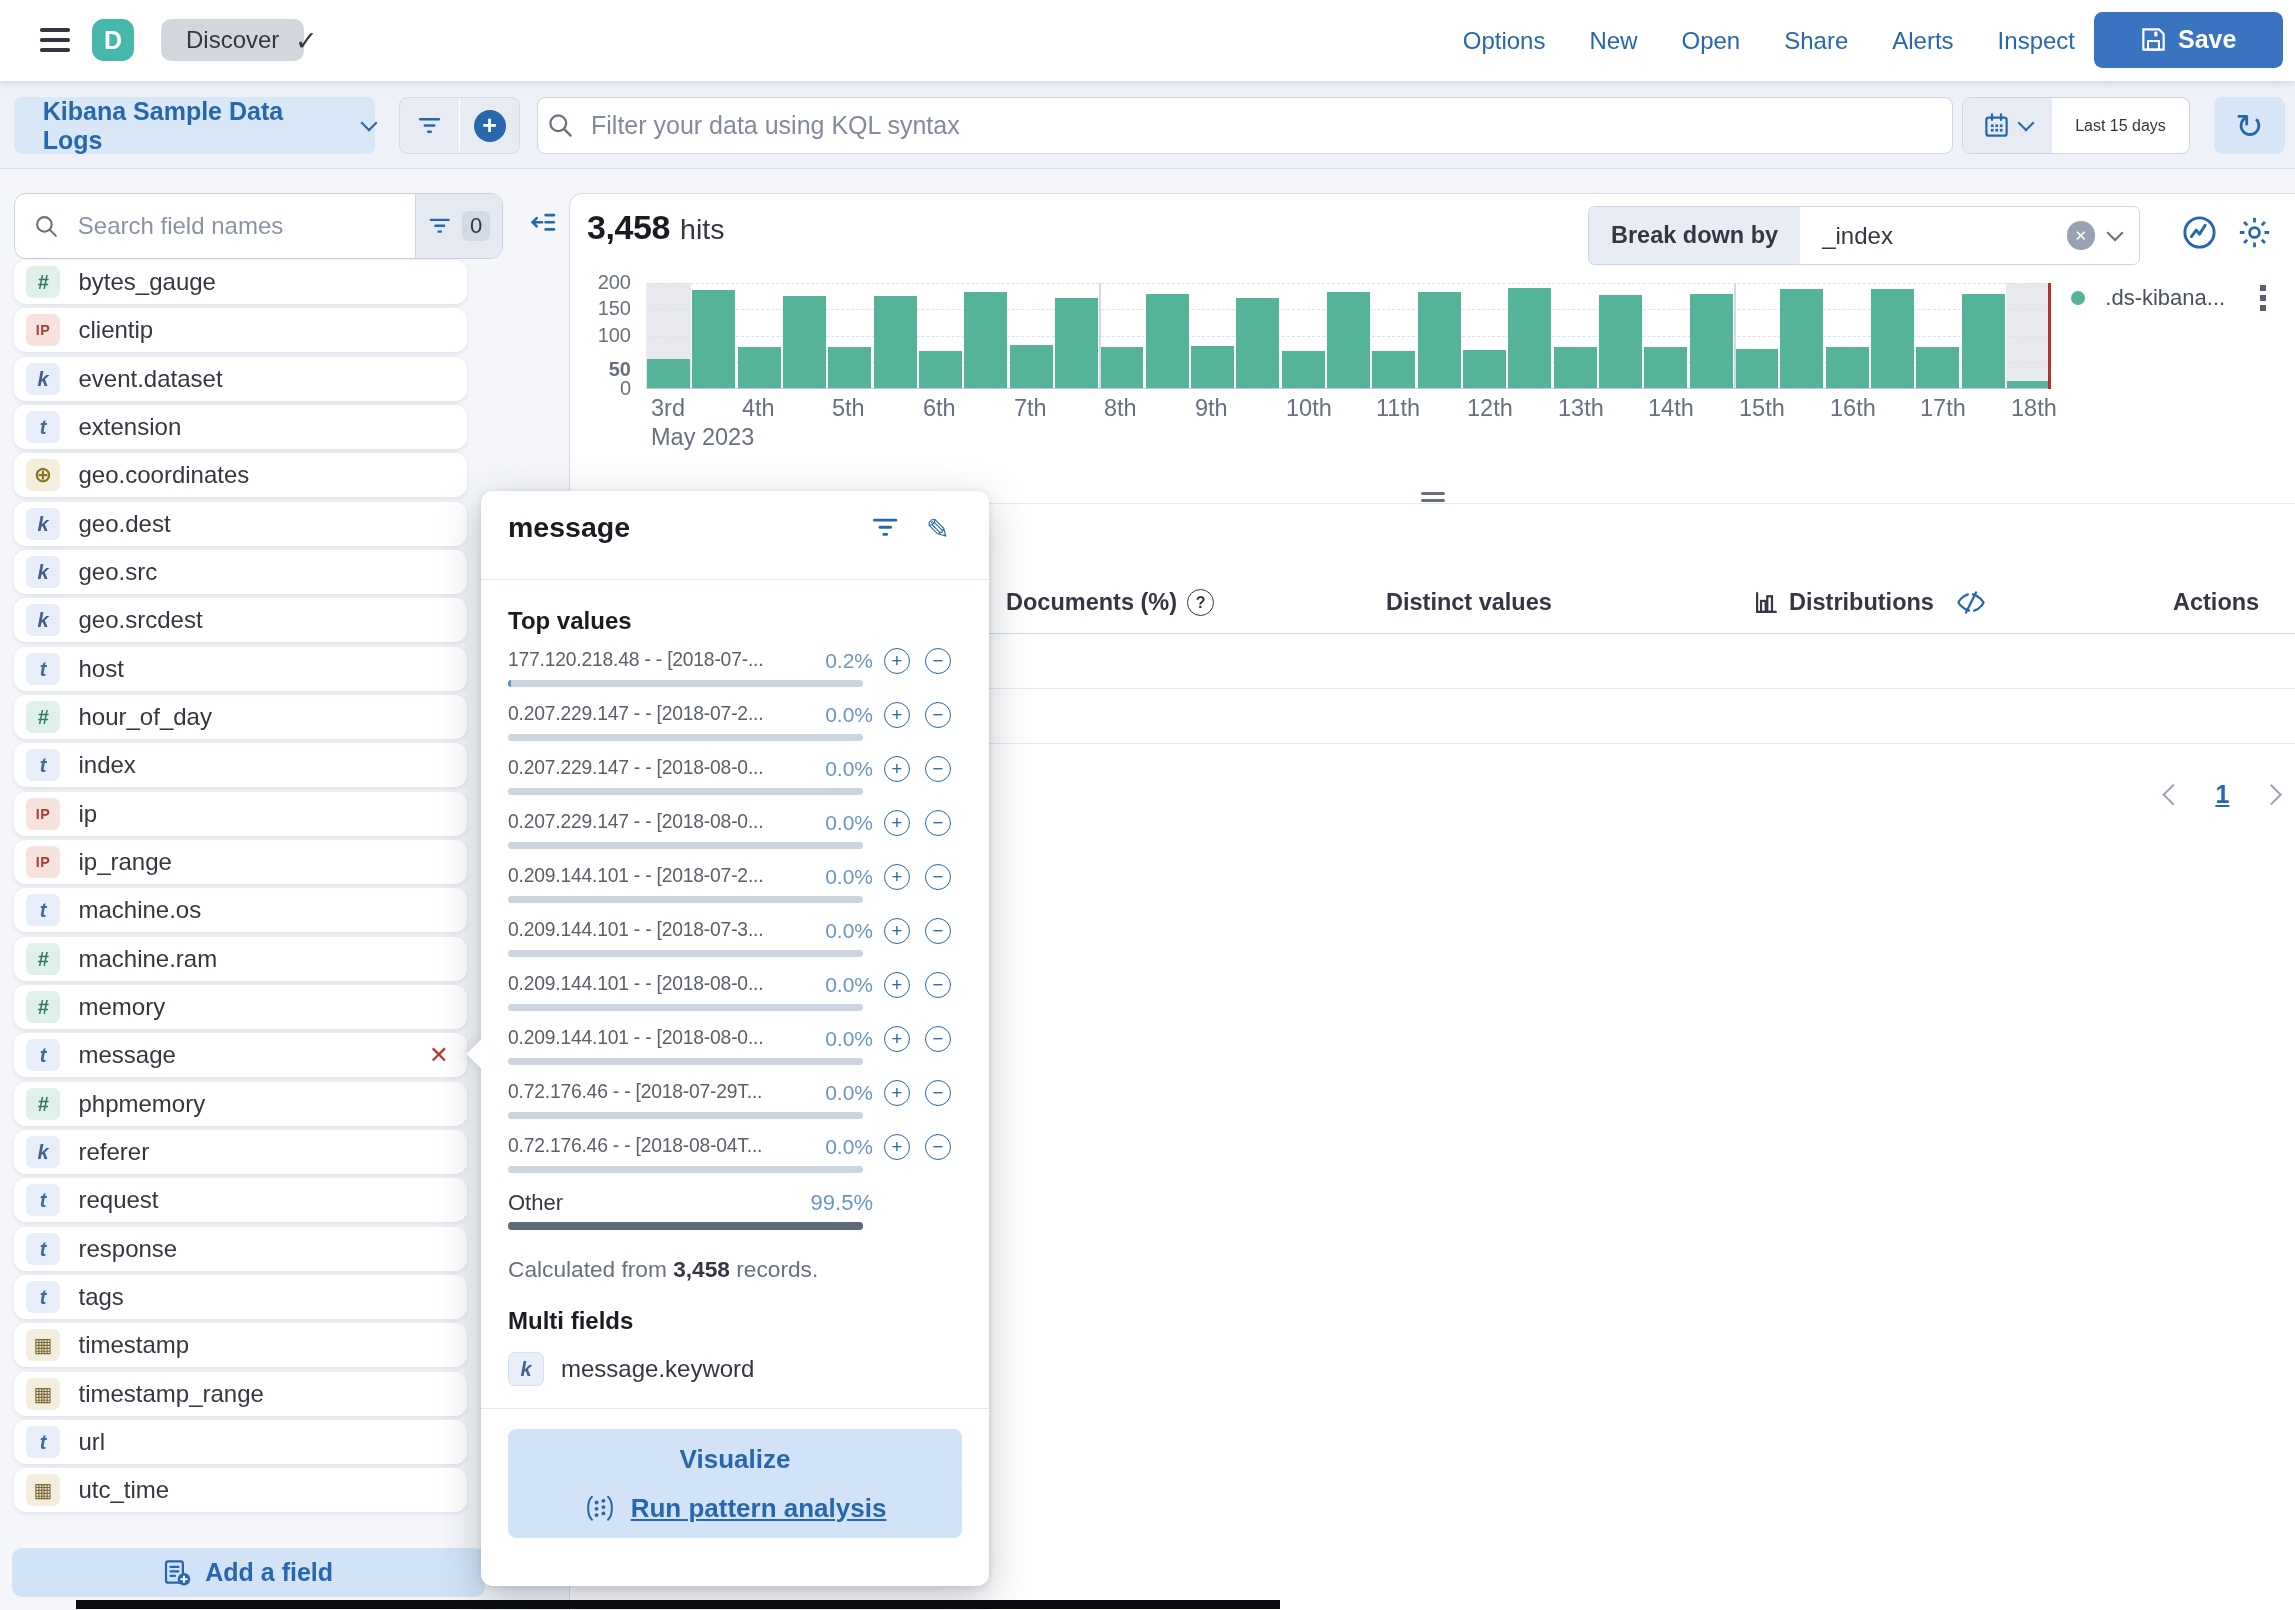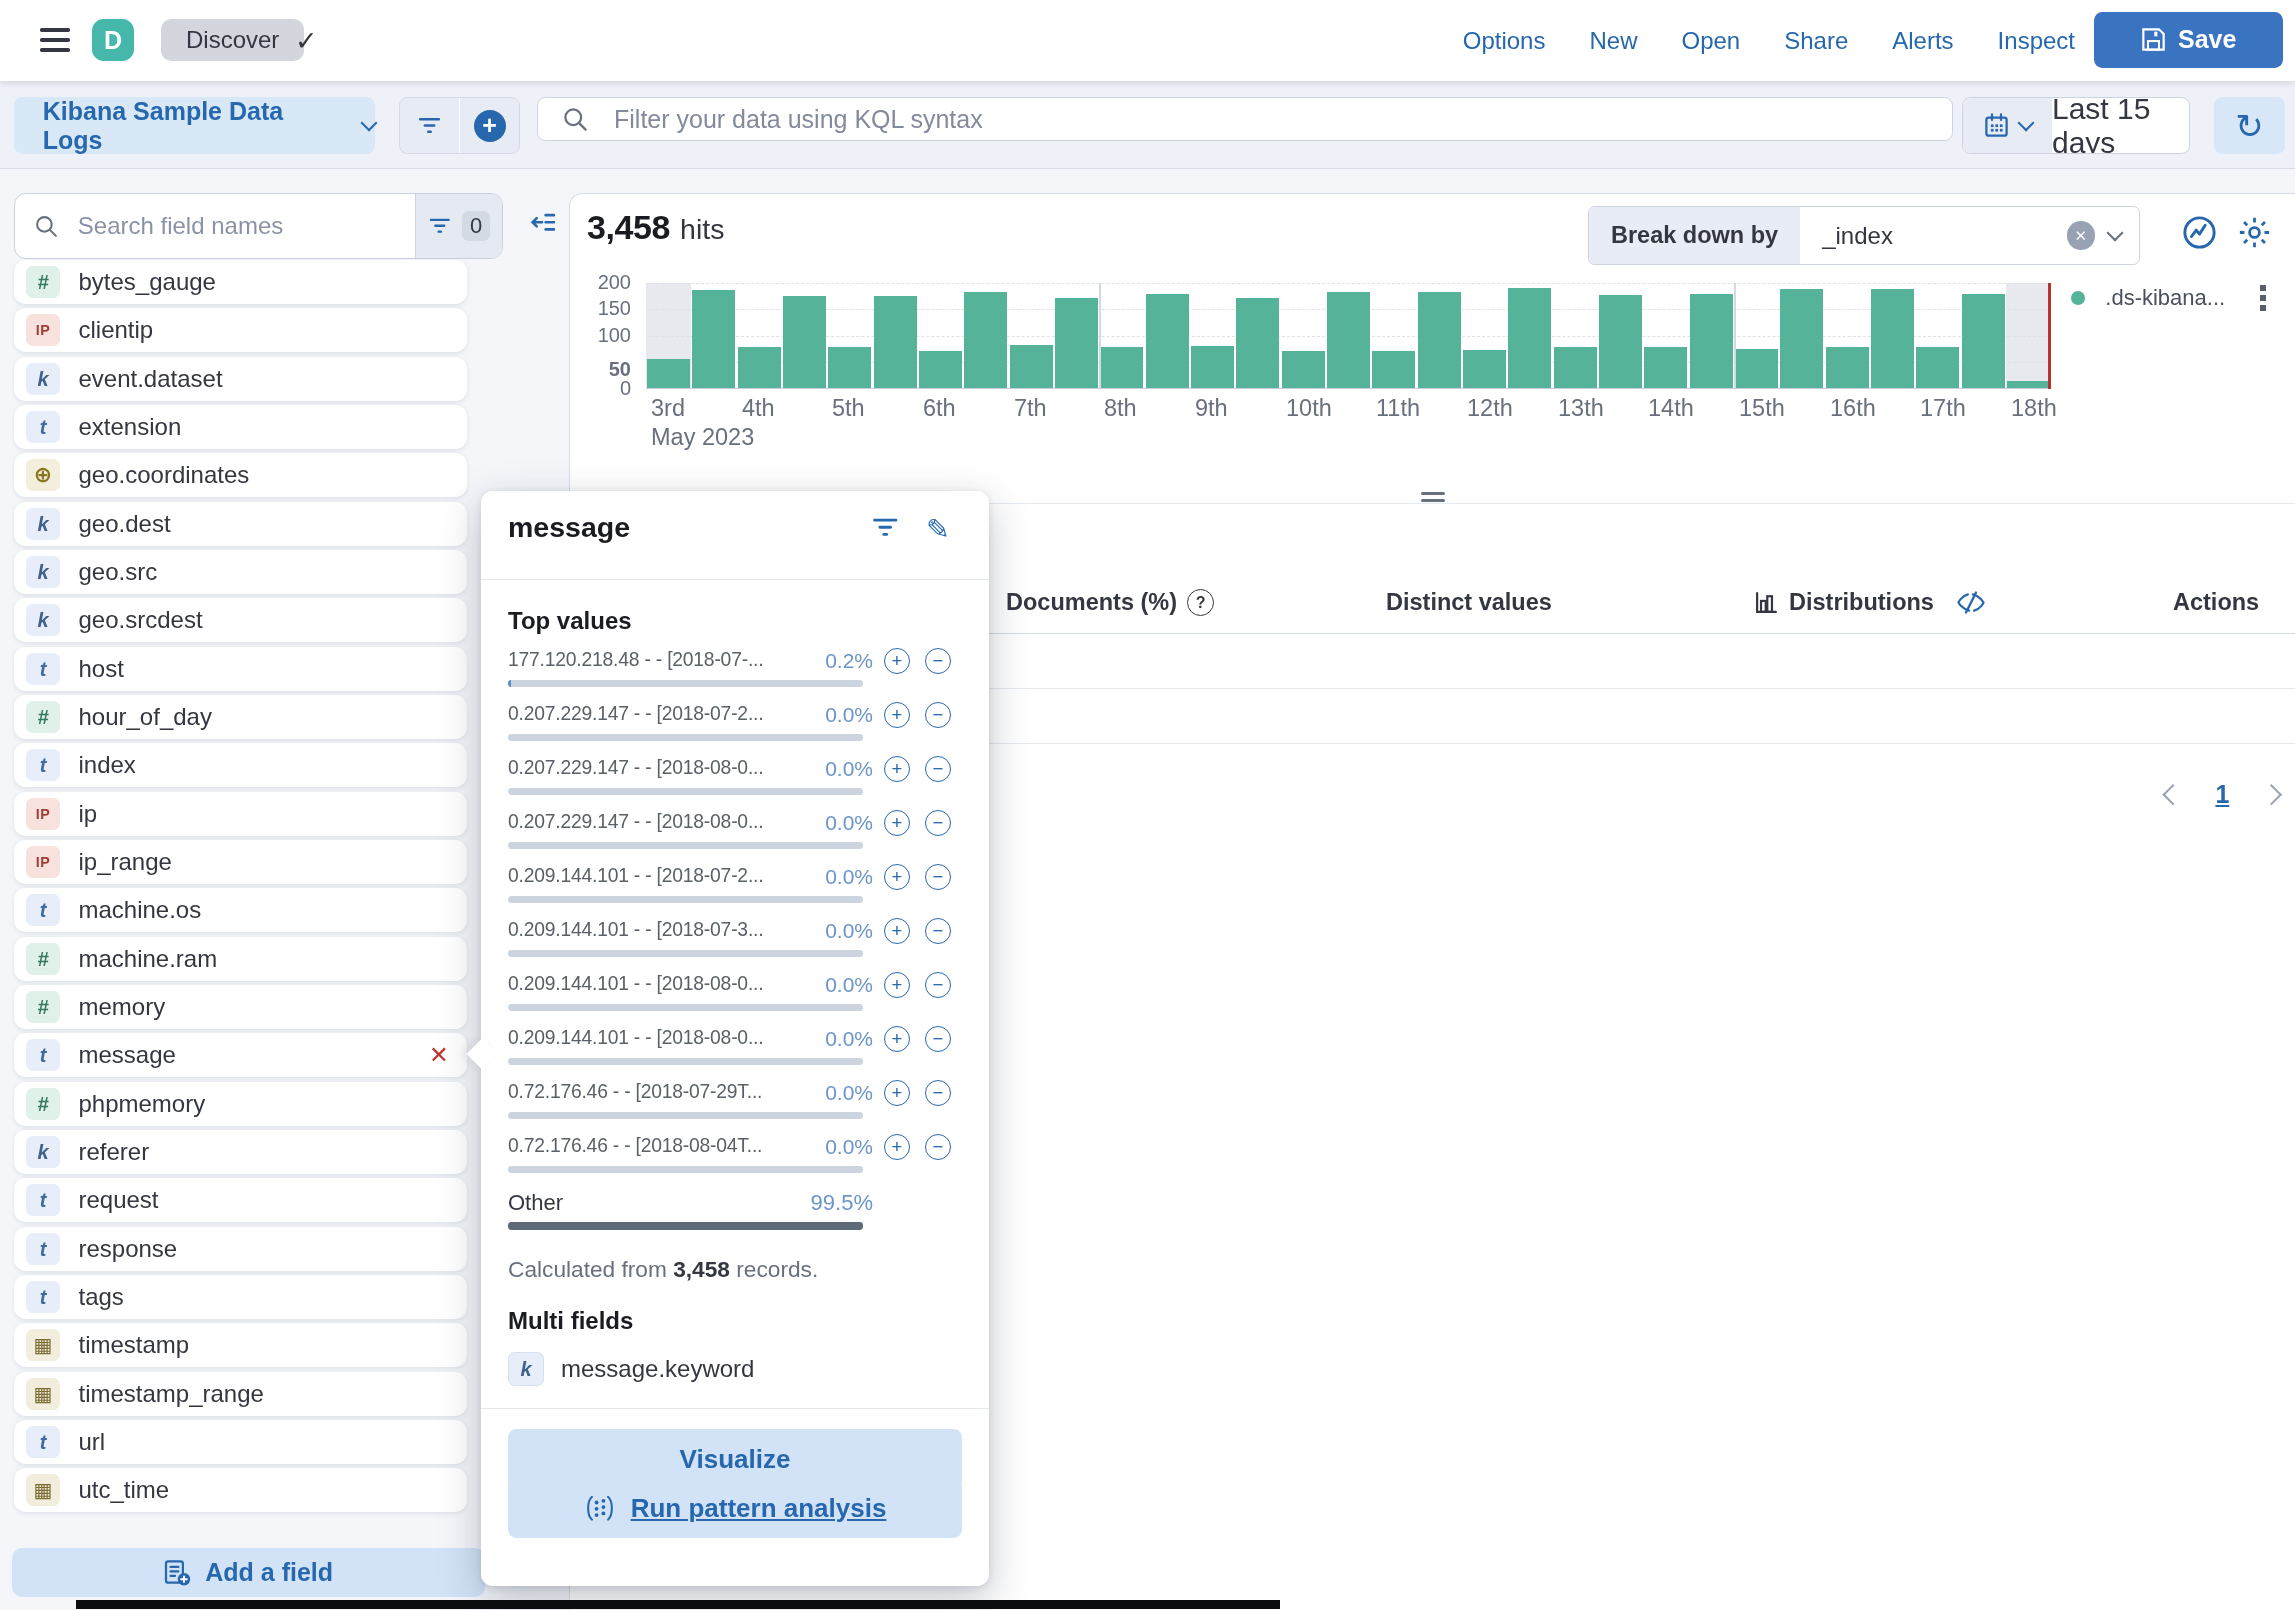--- a/index.html
+++ b/index.html
@@ -23,28 +23,28 @@
   .querybar{position:absolute;left:0;top:81px;width:2295px;height:87px;background:#eef1f7;border-bottom:0.8px solid #d7dce6;z-index:40;}
   .dvpill{position:absolute;left:14.3px;top:16px;width:361px;height:57px;background:#d9e8f7;border-radius:8.4px;
     display:flex;align-items:center;gap:15px;padding-left:28.5px;box-sizing:border-box;cursor:pointer;
     color:#2767ae;font-size:25px;font-weight:600;}
   .fgroup{position:absolute;left:399px;top:16px;width:121px;height:57px;background:#e7ebf3;border:0.8px solid #d3dae6;
     border-radius:8.4px;display:flex;box-sizing:border-box;}
   .fgroup .seg{flex:1;display:flex;align-items:center;justify-content:center;cursor:pointer;}
   .fgroup .seg:first-child{border-right:0.8px solid #fff;}
   .pluscirc{width:32px;height:32px;border-radius:50%;background:#2767ae;color:#fff;font-size:25px;line-height:30px;
     text-align:center;font-weight:600;}
-  .kqlbox{position:absolute;left:537px;top:16px;width:1416px;height:44px;background:#fff;border:0.8px solid #cdd3df;
-    border-radius:8.4px;box-sizing:border-box;display:flex;align-items:center;padding-left:24px;gap:23px;}
+  .kqlbox{position:absolute;left:537px;top:16px;width:1416px;height:57px;background:#fff;border:0.8px solid #cdd3df;
+    border-radius:8.4px;box-sizing:border-box;display:flex;align-items:center;padding-left:9px;gap:15px;}
   .kqlbox input{border:none;outline:none;font-size:25px;flex:1;color:#343741;font-family:inherit;background:transparent;}
   .kqlbox input::placeholder{color:#828a9c;}
   .dategroup{position:absolute;left:1962px;top:16px;width:228px;height:57px;border:0.8px solid #cdd3df;border-radius:8.4px;
     box-sizing:border-box;display:flex;overflow:hidden;background:#fff;}
   .dateseg1{width:89px;background:#e7ebf3;display:flex;align-items:center;justify-content:center;gap:10px;cursor:pointer;}
-  .dateseg2{flex:1;display:flex;align-items:center;justify-content:center;font-size:30px;color:#343741;cursor:pointer;}
+  .dateseg2{flex:1;display:flex;align-items:center;justify-content:center;font-size:16px;color:#343741;cursor:pointer;}
   .refreshbtn{position:absolute;left:2214px;top:16px;width:71px;height:57px;background:#d7e7f8;border-radius:8.4px;
     display:flex;align-items:center;justify-content:center;color:#2767ae;font-size:34px;cursor:pointer;}
   
   .sb-search{position:absolute;left:14.3px;top:193px;width:489px;height:66px;background:#fff;border:1.3px solid #c9d0dd;
     border-radius:11.7px;box-sizing:border-box;display:flex;align-items:center;z-index:5;}
   .sb-search .sfield{flex:1;display:flex;align-items:center;gap:17px;padding-left:18.5px;}
   .sb-search input{border:none;outline:none;font-size:24px;color:#3b82f6;width:252px;font-family:inherit;background:transparent;}
   .sb-search input::placeholder{color:#8a92a5;}
   .sb-filterseg{width:86px;height:100%;background:#e4e9f2;border-left:0.8px solid #cdd3df;border-radius:0 10px 10px 0;
     display:flex;align-items:center;justify-content:center;gap:10px;cursor:pointer;}

